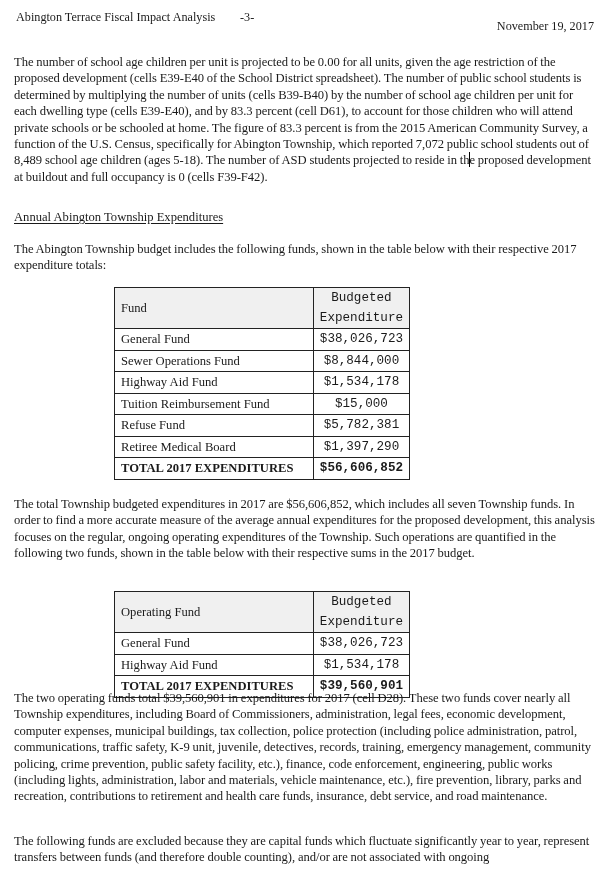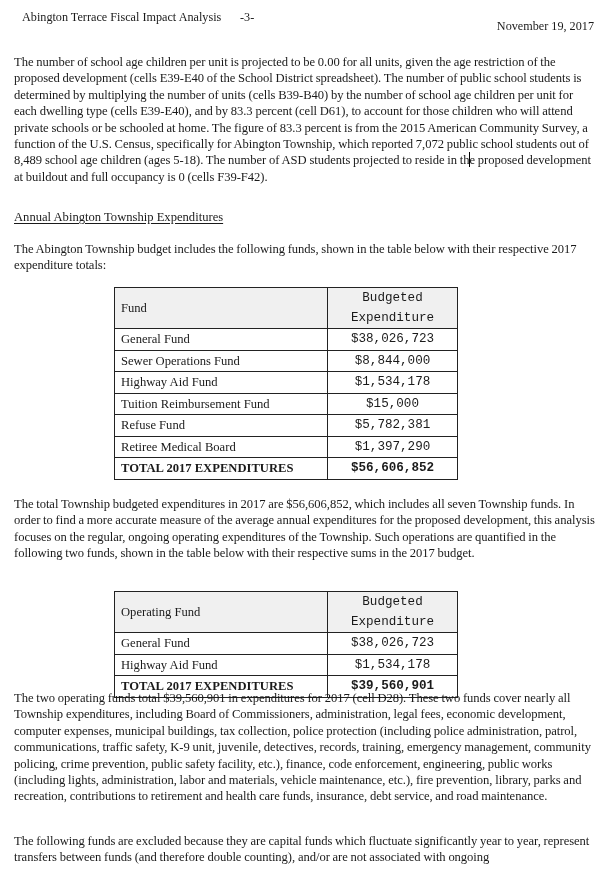--- a/index.html
+++ b/index.html
@@ -5,34 +5,34 @@
     html, body { margin: 0; padding: 0; background: #ffffff; }
     body {
       width: 607px; height: 878px; overflow: hidden; position: relative;
       font-family: "Liberation Serif", "DejaVu Serif", serif;
       color: #1a1a1a;
     }
     .header {
       position: absolute; top: 9px; left: 14px; width: 580px; height: 16px;
       font-size: 12.2px; line-height: 16px;
     }
-    .header .left { position: absolute; left: 8px; top: 0; }
+    .header .left { position: absolute; left: 2px; top: 0; }
     .header .center { position: absolute; left: 226px; top: 0; }
     .header .right { position: absolute; right: 0; top: 9px; }
     .para {
       position: absolute; left: 14px; width: 584px;
       font-size: 12.6px; line-height: 16.4px; margin: 0;
       letter-spacing: -0.05px; word-spacing: -0.3px;
     }
     .heading {
       position: absolute; left: 14px; font-size: 12.6px; line-height: 16px;
       text-decoration: underline; text-underline-offset: 2px;
     }
     table.fund-table {
-      position: absolute; left: 114px; width: 344px;
+      position: absolute; left: 114px; width: 296px;
       border-collapse: collapse; font-size: 12.6px;
     }
     table.fund-table td, table.fund-table th {
       border: 1px solid #222; height: 20.5px; padding: 0 6px;
       line-height: 20px; font-weight: normal;
     }
     table.fund-table th { background: #f0f0f0; }
     table.fund-table .c1 { text-align: left; width: 200px; }
     table.fund-table .c2 { text-align: center; font-family: Liberation Mono, monospace; }
     table.fund-table tr.total td { font-weight: bold; }

